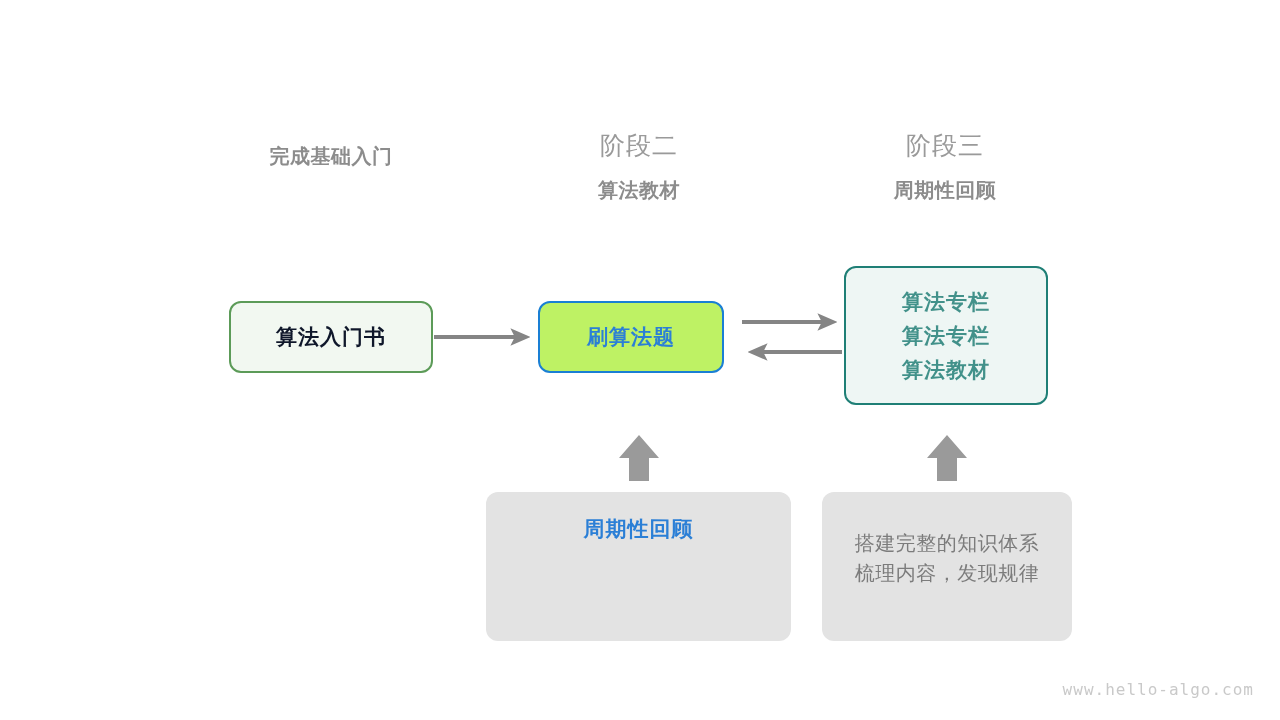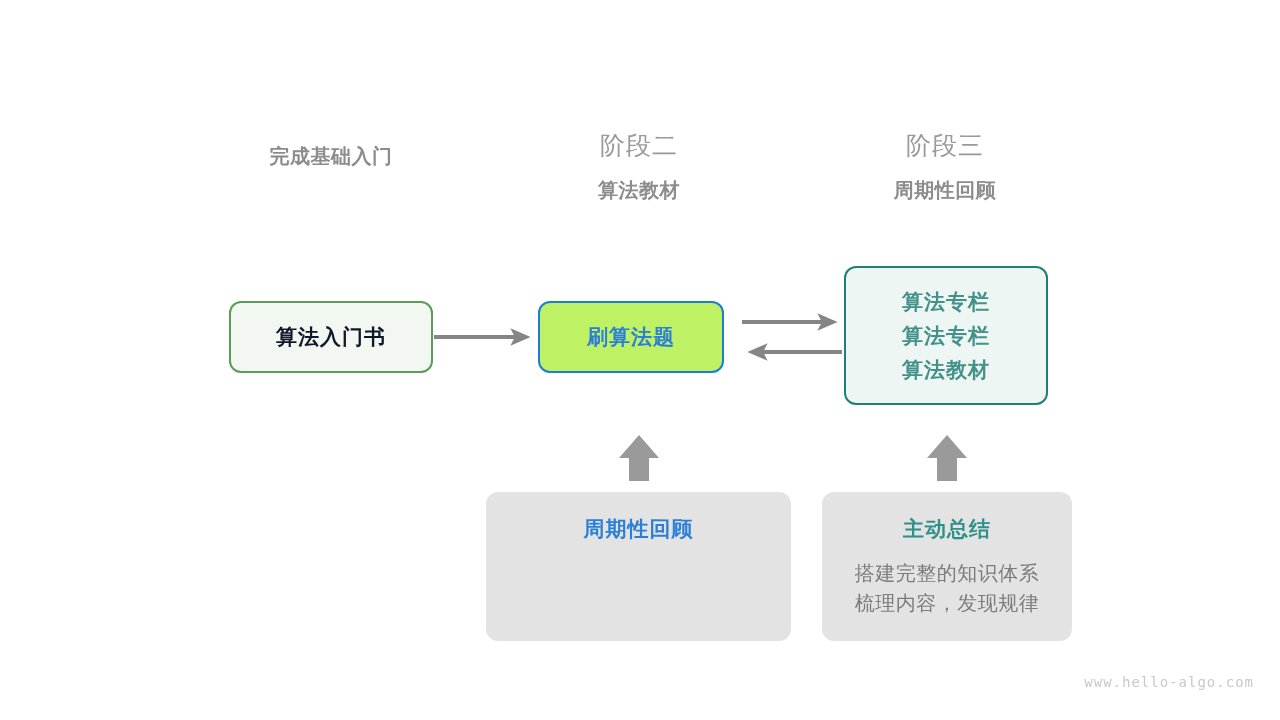--- a/index.html
+++ b/index.html
@@ -95,23 +95,23 @@
   #card-review { left: 486px; top: 492px; width: 305px; height: 149px; }
   #card-review .card-title { color: #2b7fd6; }
   #card-summary { left: 822px; top: 492px; width: 250px; height: 149px; }
   #card-summary .card-title { color: #2e9189; }
 
   .connector { position: absolute; }
 
   .watermark {
     position: absolute;
     right: 26px;
-    bottom: 30px;
+    bottom: 21px;
     font-family: "DejaVu Sans Mono", "Liberation Mono", monospace;
-    font-size: 14px;
+    font-size: 16px;
     color: #c9c9c9;
     letter-spacing: 1px;
   }
 </style>
 </head>
 <body>
 
 <div class="stage-head" id="stage-1" style="left:211px; top:128px;">
   <div class="stage-sub">完成基础入门</div>
 </div>
@@ -156,20 +156,19 @@
   <div class="line">算法专栏</div>
   <div class="line">算法专栏</div>
   <div class="line">算法教材</div>
 </div>
 
 <div class="card" id="card-review">
   <div class="card-title">周期性回顾</div>
 </div>
 
 <div class="card" id="card-summary">
-  <div class="card-title">主动总结</div>
   <div class="card-body">
     <div>搭建完整的知识体系</div>
     <div>梳理内容，发现规律</div>
   </div>
 </div>
 
 <div class="watermark">www.hello-algo.com</div>
 
 </body></html>

